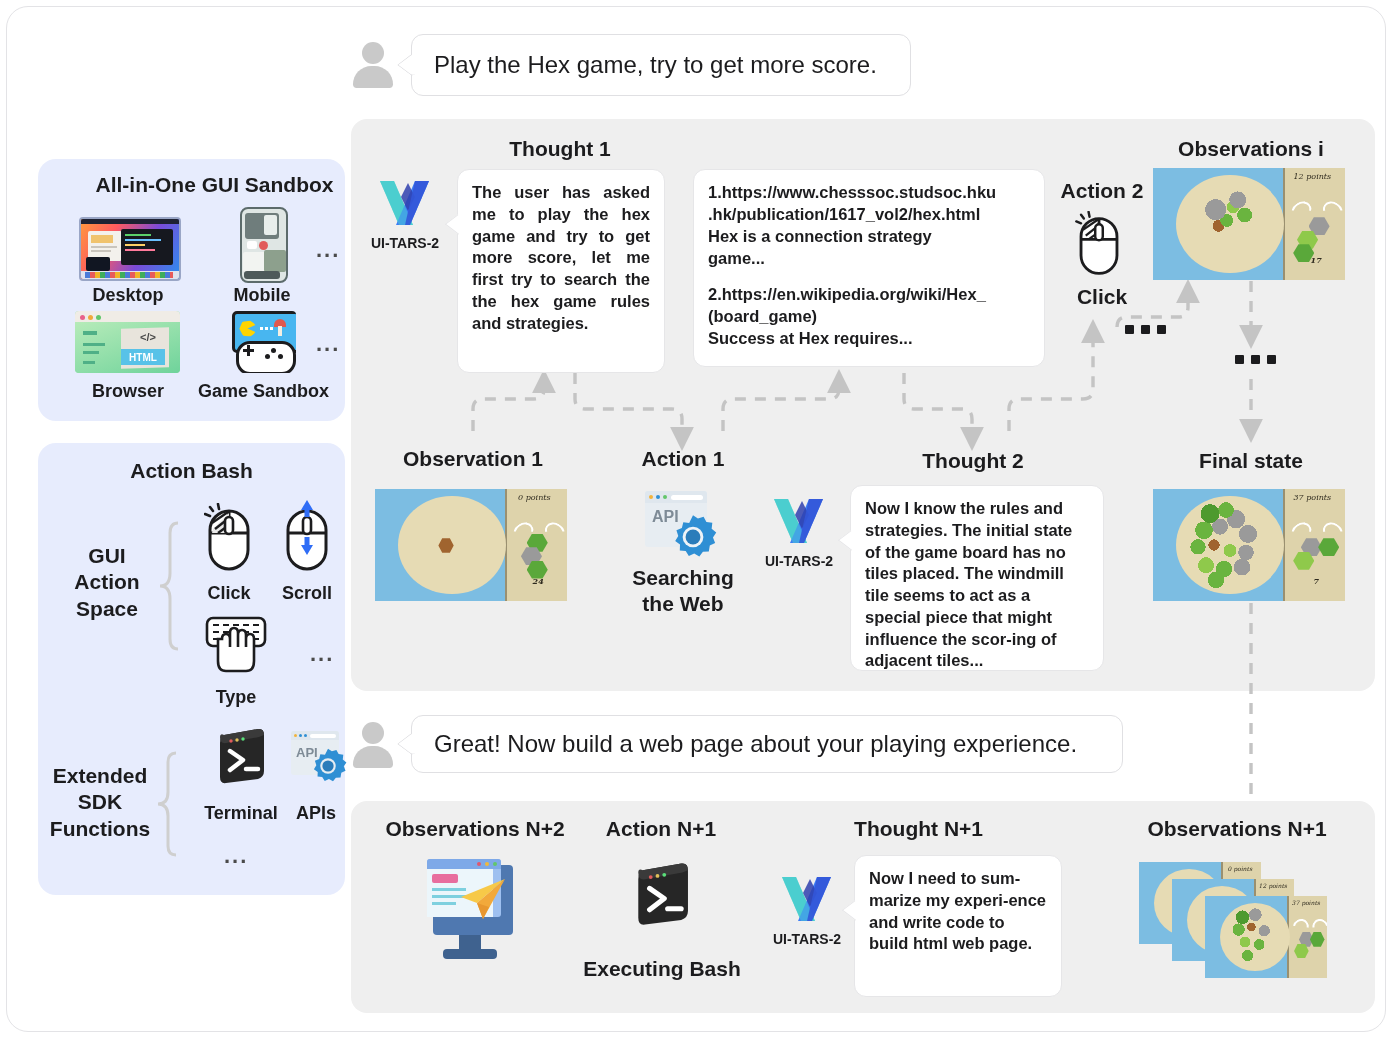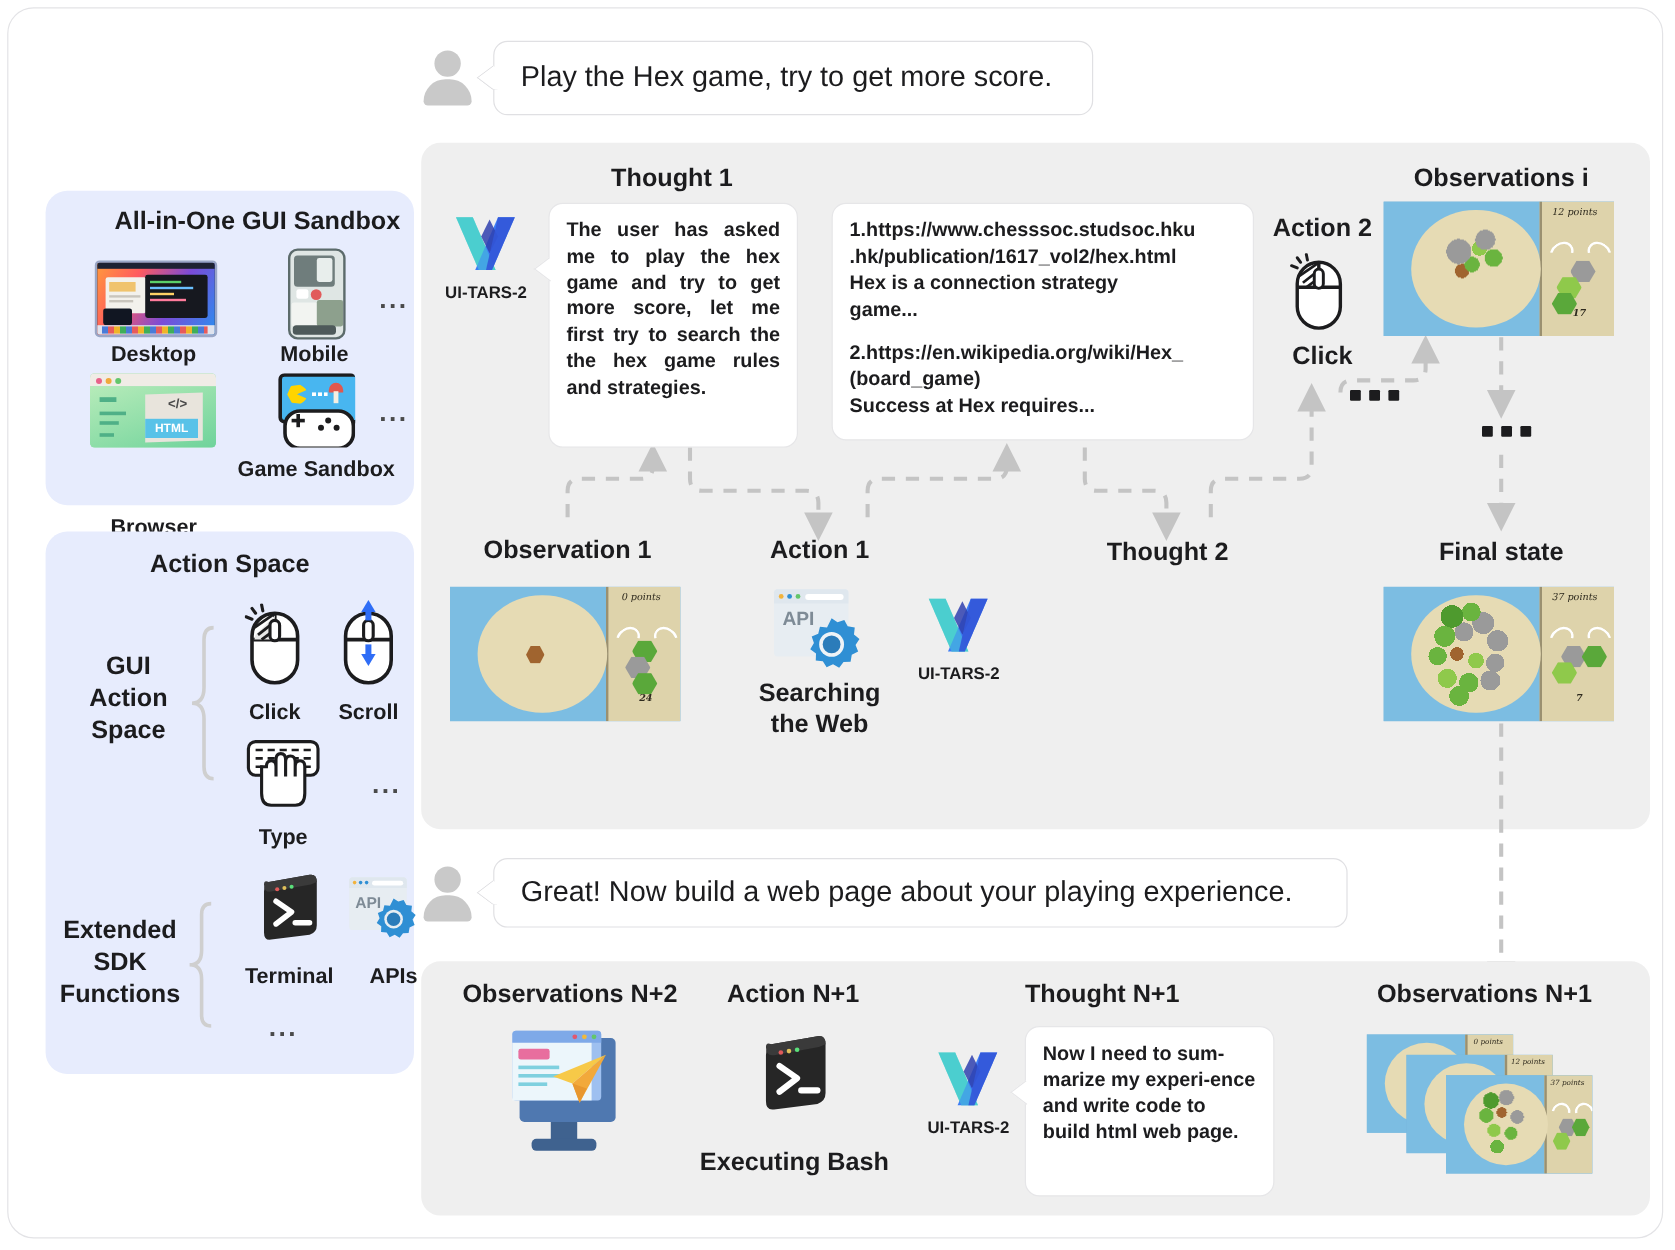--- a/index.html
+++ b/index.html
@@ -143,21 +143,21 @@
       <div style="position:absolute;left:21px;top:4px;width:5px;height:5px;border-radius:50%;background:#63c66b;"></div>
       <div style="position:absolute;left:0;top:11px;width:100%;bottom:0;background:linear-gradient(160deg,#b6ebb9,#6fd39b);"></div>
       <div style="position:absolute;left:8px;top:20px;width:14px;height:4px;background:#4fb087;"></div>
       <div style="position:absolute;left:8px;top:32px;width:22px;height:3px;background:#4fb087;"></div>
       <div style="position:absolute;left:8px;top:40px;width:16px;height:3px;background:#4fb087;"></div>
       <div style="position:absolute;left:8px;top:50px;width:12px;height:3px;background:#4fb087;"></div>
       <div style="position:absolute;left:46px;top:17px;width:48px;height:40px;background:#e8e4dc;transform:skewY(-2deg);"></div>
       <div style="position:absolute;left:62px;top:20px;width:22px;height:14px;color:#4a4a4a;font-size:11px;font-weight:700;text-align:center;">&lt;/&gt;</div>
       <div style="position:absolute;left:46px;top:38px;width:44px;height:16px;background:#58c2e8;display:flex;align-items:center;justify-content:center;color:#fff;font-size:10px;font-weight:700;">HTML</div>
     </div>
-    <div class="iconcap" style="left:41px;top:222px;width:98px;margin-top:48px;">Browser</div>
+    <div class="iconcap" style="left:41px;top:222px;width:98px;">Browser</div>
 
     <div class="thumb" style="left:192px;top:152px;width:66px;height:62px;">
       <div style="position:absolute;left:2px;top:0;width:62px;height:36px;background:#48b6f0;border:3px solid #1c1c1e;border-radius:5px;"></div>
       <div style="position:absolute;left:9px;top:9px;width:17px;height:17px;border-radius:50%;background:#ffd400;
           clip-path:polygon(100% 28%,50% 50%,100% 72%,70% 97%,24% 92%,2% 52%,20% 10%,66% 4%);"></div>
       <div style="position:absolute;left:30px;top:16px;width:13px;height:3px;
           background:repeating-linear-gradient(90deg,#fff 0 3px,transparent 3px 5px);"></div>
       <div style="position:absolute;left:44px;top:8px;width:12px;height:8px;background:#e0584f;border-radius:6px 6px 0 0;"></div>
       <div style="position:absolute;left:48px;top:15px;width:4px;height:10px;background:#f5efe2;"></div>
       <div style="position:absolute;left:6px;top:30px;width:54px;height:28px;background:#fff;border:3px solid #1c1c1e;border-radius:14px;"></div>
@@ -165,21 +165,21 @@
       <div style="position:absolute;left:17px;top:34px;width:3px;height:11px;background:#1c1c1e;"></div>
       <div style="position:absolute;left:41px;top:37px;width:5px;height:5px;border-radius:50%;background:#1c1c1e;"></div>
       <div style="position:absolute;left:48px;top:43px;width:5px;height:5px;border-radius:50%;background:#1c1c1e;"></div>
       <div style="position:absolute;left:35px;top:43px;width:5px;height:5px;border-radius:50%;background:#1c1c1e;"></div>
     </div>
     <div class="iconcap" style="left:160px;top:222px;width:128px;">Game Sandbox</div>
     <div class="dots" style="left:278px;top:172px;">...</div>
   </div>
 
   <div class="bluepanel" style="left:31px;top:436px;width:307px;height:452px;">
-    <div class="panel-title" style="top:16px;">Action Space</div>
+    <div class="panel-title" style="top:16px;">Action Bash</div>
 
     <div class="sidecat" style="left:14px;top:100px;width:110px;">
       <div>GUI</div>
       <div>Action</div>
       <div>Space</div>
     </div>
 
     <svg class="abs" style="left:120px;top:78px;width:26px;height:130px;" viewBox="0 0 26 130">
       <path d="M20 2 q-8 0 -8 10 v40 q0 13 -10 13 q10 0 10 13 v40 q0 10 8 10" fill="none" stroke="#cfcfcf" stroke-width="3"></path>
     </svg>
@@ -261,21 +261,21 @@
       <div style="position:absolute;left:8px;top:3px;width:3px;height:3px;border-radius:50%;background:#2f8fd4;"></div>
       <div style="position:absolute;left:13px;top:3px;width:3px;height:3px;border-radius:50%;background:#2f8fd4;"></div>
       <div style="position:absolute;left:19px;top:2.5px;width:26px;height:4px;border-radius:2px;background:#fff;"></div>
       <div style="position:absolute;left:5px;top:14px;font-size:13px;font-weight:700;color:#7e8b96;">API</div>
       <svg viewBox="0 0 44 44" style="position:absolute;left:18px;top:16px;width:38px;height:38px;">
         <path d="M22 2 l4.5 3 5.2 -1.6 2.6 4.8 5.4 0.8 -0.6 5.4 4.2 3.5 -3 4.5 2 5.1 -4.9 2.4 -0.9 5.4 -5.4 0.2 -3.3 4.3 -4.7 -2.7 -4.9 2.3 -2.9 -4.6 -5.4 -0.5 0.2 -5.4 -4.4 -3.2 2.8 -4.7 -1.7 -5.1 5 -2.1 1.3 -5.3 5.4 0.6 Z" fill="#2f8fd4"></path>
         <circle cx="22" cy="22" r="9" fill="#e7edf2"></circle>
         <circle cx="22" cy="22" r="6.5" fill="#2b7cba"></circle>
       </svg>
     </div>
-    <div class="iconcap" style="left:256px;top:360px;width:68px;">APIs</div>
+    <div class="iconcap" style="left:244px;top:360px;width:68px;">APIs</div>
     <div class="dots" style="left:186px;top:400px;">...</div>
   </div>
 
   <div class="avatar" style="left:344px;top:33px;">
     <div class="head"></div>
       <div class="body"></div>
   </div>
   <div class="bubble" style="left:404px;top:27px;width:500px;height:62px;">
     <div class="txt">Play the Hex game, try to get more score.</div>
   </div>
@@ -437,20 +437,23 @@
   <div class="logo" style="left:764px;top:488px;">
     <svg viewBox="0 0 56 52">
       <path d="M3 4 H17 L36 48 H22 Z" fill="#4ed6c8"></path>
       <path d="M38 4 H52 L33 48 H19 Z" fill="#3d7df5"></path>
       <path d="M24 20 L31 34 L38 20 L31 6 Z" fill="#2f3fae" opacity="0.85"></path>
       <path d="M17 4 L36 48 H22 L3 4 Z" fill="#49c9d6" opacity="0.55"></path>
       <path d="M38 4 H52 L33 48 H28 Z" fill="#3357d8" opacity="0.9"></path>
     </svg>
   </div>
   <div class="logocap" style="left:746px;top:546px;width:92px;">UI-TARS-2</div>
+  <div class="thought nojust" style="left:843px;top:478px;width:254px;height:186px;">
+    <span>Now I know the rules and strategies. The initial state of the game board has no tiles placed. The windmill tile seems to act as a special piece that might influence the scor-ing of adjacent tiles...</span>
+  </div>
 
   <div class="stage-title" style="left:1146px;top:442px;width:196px;">Final state</div>
   <div class="game" style="left:1146px;top:482px;width:192px;height:112px;">
     <div class="water"></div>
     <div class="side"></div>
     <div class="pts" style="left:66%;width:34%;font-size:8px;">37  points</div>
     <div class="island" style="left:12%;top:6%;width:56%;height:88%;"></div>
     <div style="position:absolute;left:14%;top:9%;width:52%;height:82%;border-radius:50%;
         background:radial-gradient(circle at 30% 16%,#4e9a2e 0 9%,transparent 9%),
                    radial-gradient(circle at 46% 12%,#6ab43f 0 8%,transparent 8%),

